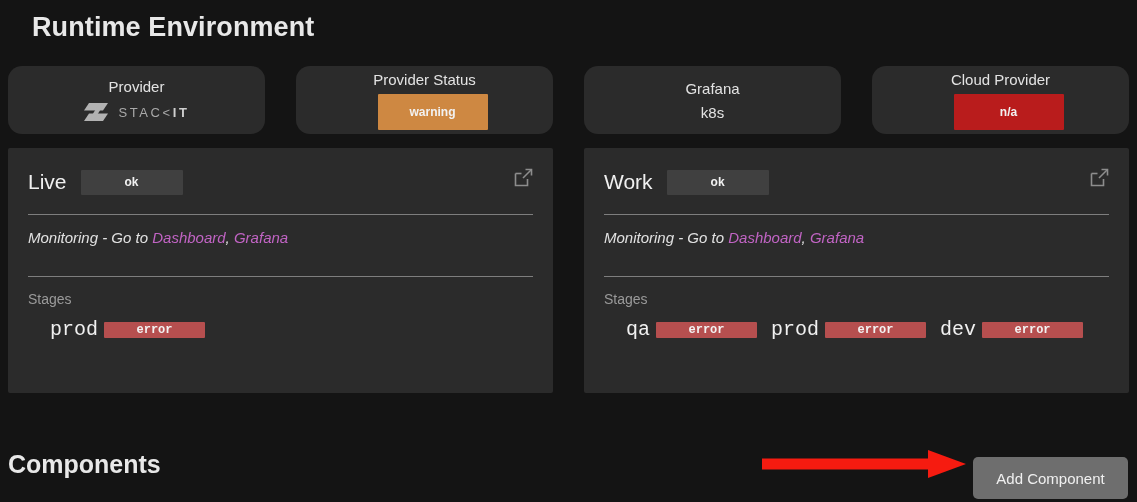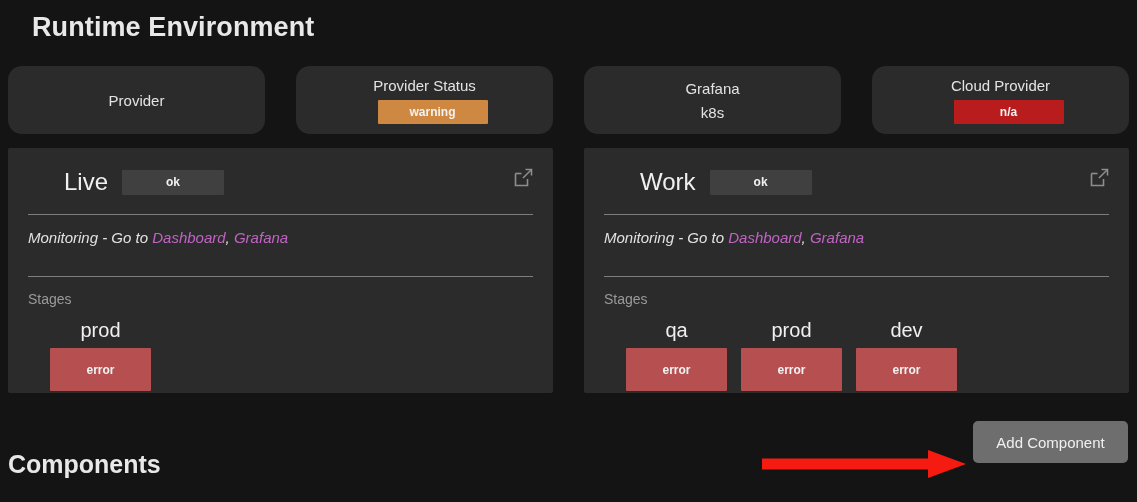--- a/index.html
+++ b/index.html
@@ -55,21 +55,21 @@
   .badge {
     display: inline-flex;
     align-items: center;
     justify-content: center;
     font-size: 12px;
     font-weight: bold;
     color: #f2f2f2;
     line-height: 1;
     border-radius: 1px;
   }
-  .badge-hdr { width: 110px; height: 24px; margin-left: 16px; }
+  .badge-hdr { width: 110px; height: 36px; margin-left: 16px; }
   .badge-warning { background: #ce8842; }
   .badge-na { background: #b91c1c; }
   .badge-ok { background: #404040; }
   .badge-error { background: #b64f4f; }
 
   
   .stackit-logo {
     display: flex;
     align-items: center;
     gap: 9px;
@@ -100,25 +100,24 @@
     display: flex;
     flex-direction: column;
   }
   .env-head {
     display: flex;
     align-items: center;
     height: 32px;
     position: relative;
   }
   .env-name {
-    font-size: 24px;
+    font-size: 21px;
     color: #f0f0f0;
     line-height: 26px;
     margin-right: 14px;
-    margin-left: 36px;
   }
   .badge-env { width: 102px; height: 25px; }
   .ext-link-icon {
     position: absolute;
     right: 0; top: 2px;
     width: 19px; height: 19px;
   }
   .hr {
     border: 0;
     border-top: 1px solid #7e7e7e;
@@ -142,43 +141,43 @@
     line-height: 18px;
     padding-top: 13px;
   }
   .stages-row {
     display: flex;
     gap: 14px;
     padding: 10px 0 0 22px;
   }
   .stage {
     display: flex;
-    flex-direction: column;
     align-items: center;
     gap: 6px;
+    font-family: Liberation Mono, monospace;
   }
   .stage-name {
     font-size: 20px;
     color: #f0f0f0;
     line-height: 24px;
   }
-  .badge-stage { width: 101px; height: 43px; text-align: right; }
+  .badge-stage { width: 101px; height: 16px; text-align: right; }
 
   
   .components-title {
     position: absolute;
     left: 8px; top: 447px;
     font-size: 25px;
     font-weight: bold;
     color: #e8e8e8;
     line-height: 34px;
   }
   .add-btn {
     position: absolute;
-    right: 9px; top: 421px;
+    right: 9px; top: 457px;
     width: 155px; height: 42px;
     background: #6e6e6e;
     border: none;
     border-radius: 5px;
     color: #f0f0f0;
     font-size: 15px;
     font-family: "Liberation Sans", sans-serif;
     cursor: pointer;
   }
   .arrow-annotation {
@@ -192,20 +191,28 @@
 <body>
 
 <div class="page">
 
   <div class="page-title">Runtime Environment</div>
 
   <div class="info-row">
 
     <div class="info-card">
       <div class="info-label">Provider</div>
+      <div class="stackit-logo">
+        <svg class="stackit-mark" width="26" height="20" viewBox="0 0 26 20">
+          <polygon points="6,1 25,1 20,8.6 1,8.6" fill="#b2b2b2"></polygon>
+          <polygon points="6,11.4 25,11.4 20,19 1,19" fill="#b2b2b2"></polygon>
+          <polygon points="16.5,1 21.5,1 10.5,19 5.5,19" fill="#b2b2b2"></polygon>
+        </svg>
+        <span class="stackit-word">STAC&lt;<b>IT</b></span>
+      </div>
     </div>
 
     <div class="info-card">
       <div class="info-label">Provider Status</div>
       <div class="badge badge-hdr badge-warning">warning</div>
     </div>
 
     <div class="info-card">
       <div class="info-label">Grafana</div>
       <div class="info-value">k8s</div>

